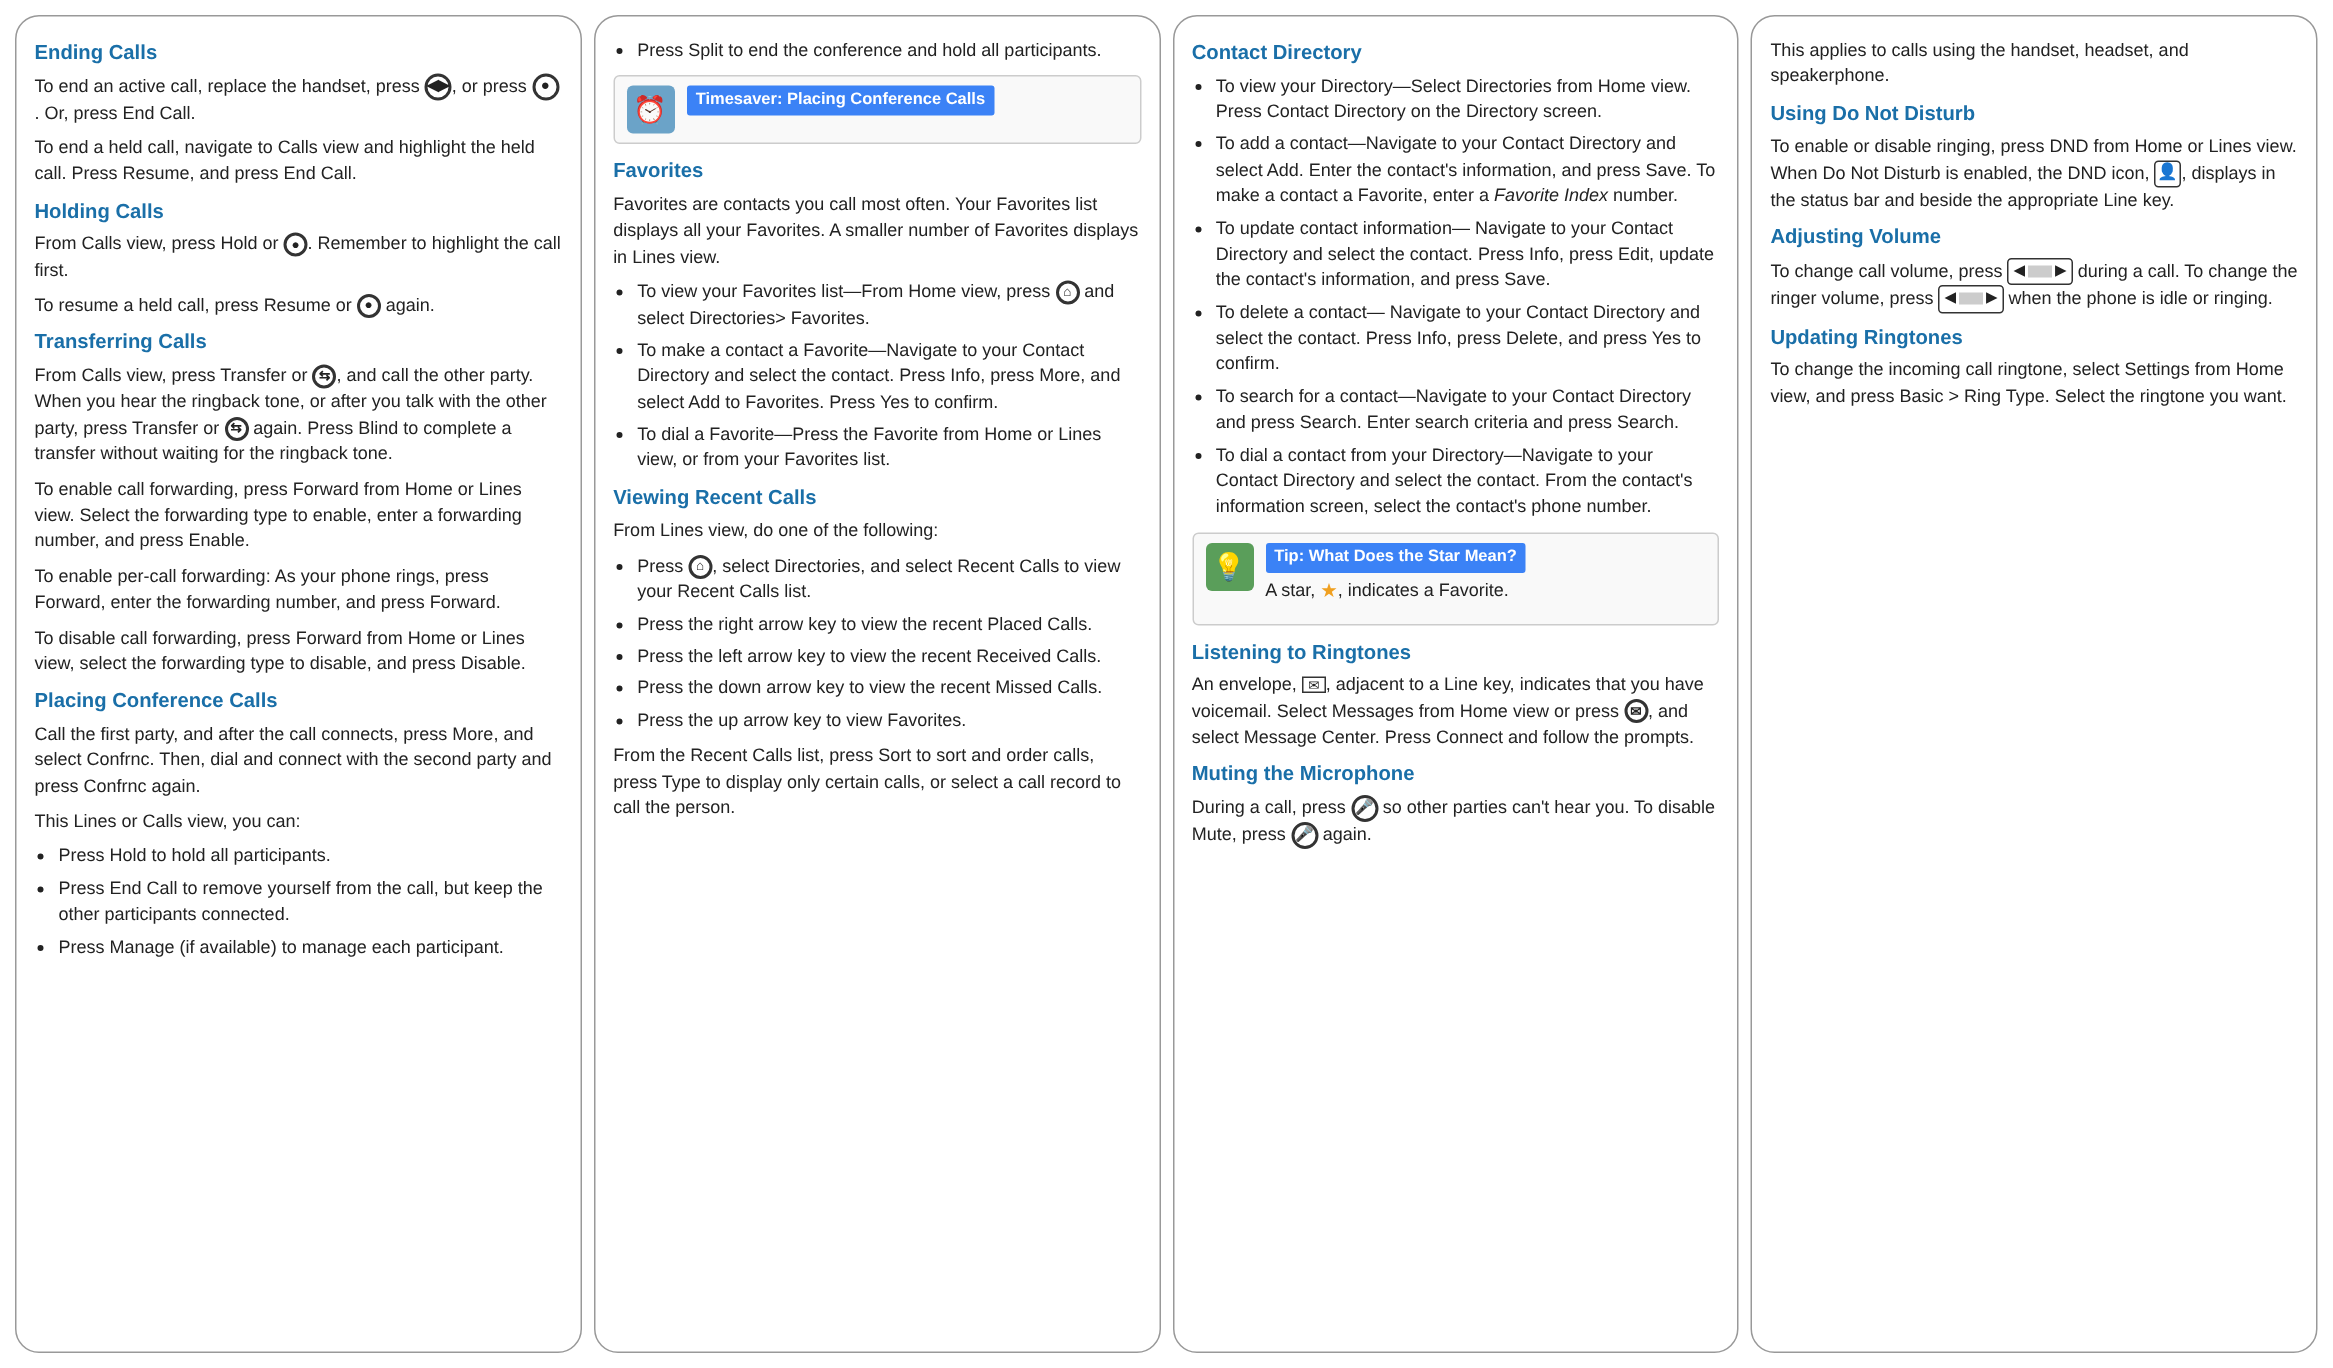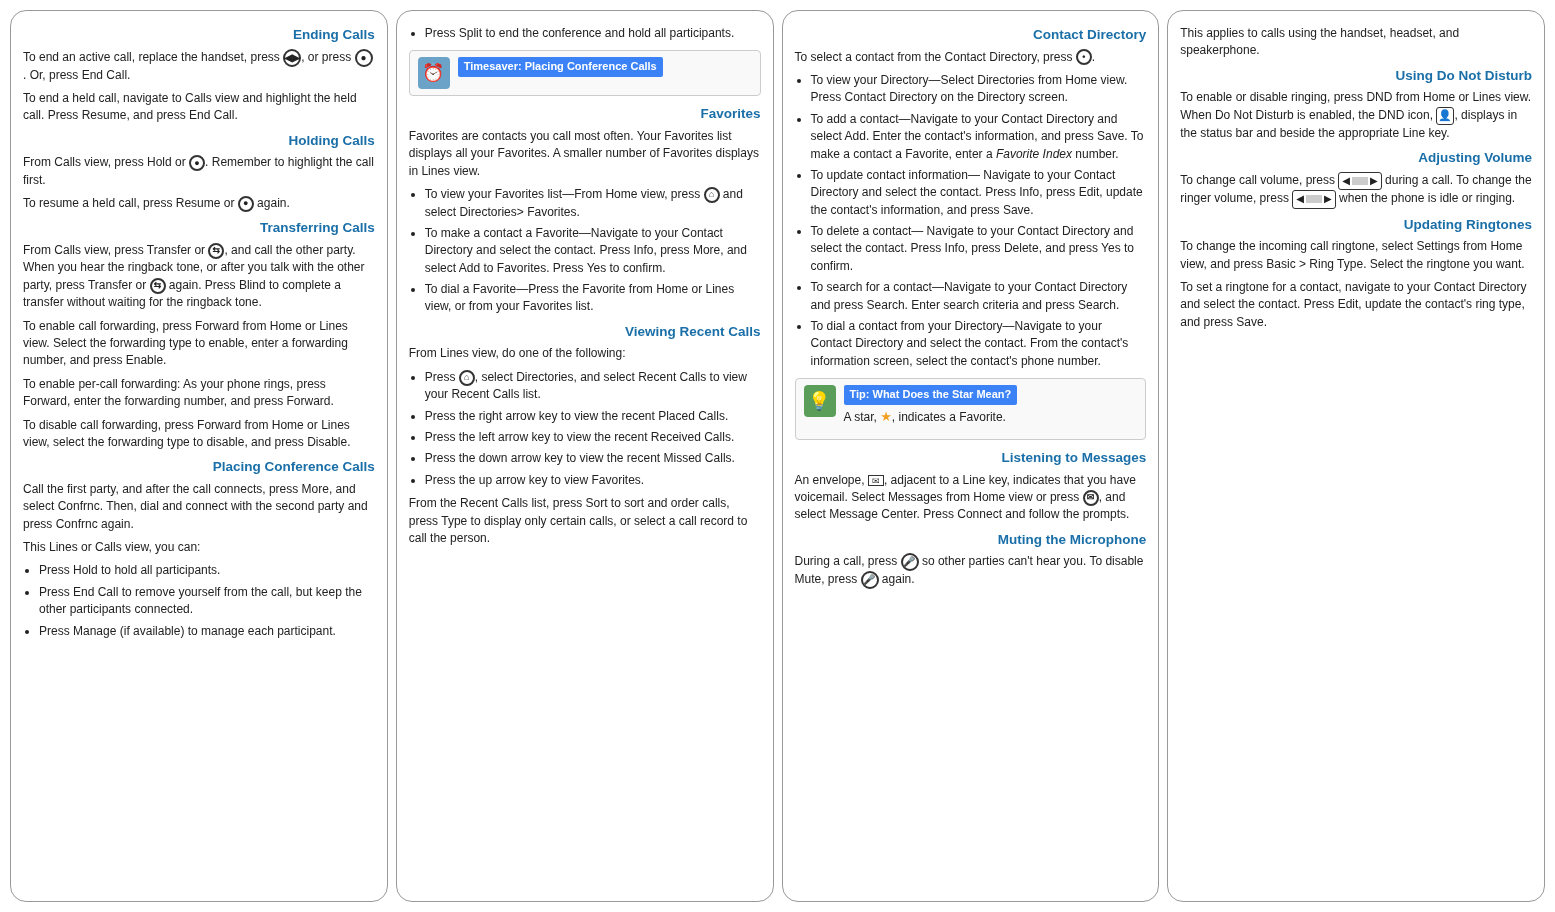--- a/index.html
+++ b/index.html
@@ -24,21 +24,20 @@
     }
     .section-title {
       color: #1a6fa8;
       font-size: 13.5px;
       font-weight: bold;
       margin-bottom: 4px;
       margin-top: 10px;
     }
     .section-title:first-child {
       margin-top: 0;
-      text-align: right;
     }
     p {
       margin-bottom: 6px;
       font-size: 12px;
     }
     ul {
       margin-left: 16px;
       margin-bottom: 6px;
     }
     li {
@@ -280,23 +279,20 @@
       From the Recent Calls list, press <b>Sort</b> to sort and order calls, press <b>Type</b> to display only certain calls, or select a call record to call the person.
     </p>
   </div>
 
 </div>
 
 <div class="panel">
 
   <div>
     <div class="section-title">Contact Directory</div>
-    <p>
-      To select a contact from the Contact Directory, press <span class="icon-circle-sm">•</span>.
-    </p>
     <ul>
       <li>
         <b>To view your Directory</b>—Select <b>Directories</b> from Home view. Press <b>Contact Directory</b> on the Directory screen.
       </li>
       <li>
         <b>To add a contact</b>—Navigate to your Contact Directory and select <b>Add</b>. Enter the contact's information, and press <b>Save</b>. To make a contact a Favorite, enter a <i>Favorite Index</i> number.
       </li>
       <li>
         <b>To update contact information</b>— Navigate to your Contact Directory and select the contact. Press <b>Info</b>, press <b>Edit</b>, update the contact's information, and press <b>Save</b>.
       </li>
@@ -314,21 +310,21 @@
 
   <div class="tip-box">
     <div class="tip-icon-green">💡</div>
     <div>
       <span class="tip-header-green">Tip: What Does the Star Mean?</span>
       <p>A star, <span class="star-icon">★</span>, indicates a Favorite.</p>
     </div>
   </div>
 
   <div>
-    <div class="section-title">Listening to Messages</div>
+    <div class="section-title">Listening to Ringtones</div>
     <p>
       An envelope, <span class="envelope-icon">✉</span>, adjacent to a Line key, indicates that you have voicemail. Select <b>Messages</b> from Home view or press <span class="icon-circle-sm">✉</span>, and select <b>Message Center</b>. Press <b>Connect</b> and follow the prompts.
     </p>
   </div>
 
   <div>
     <div class="section-title">Muting the Microphone</div>
     <p>
       During a call, press <span class="mute-icon">🎤</span> so other parties can't hear you. To disable Mute, press <span class="mute-icon">🎤</span> again.
     </p>
@@ -354,18 +350,15 @@
     <p>
       To change call volume, press <span class="volume-icon">◀<span style="width:16px;height:8px;background:#ccc;display:inline-block;vertical-align:middle;"></span>▶</span> during a call. To change the ringer volume, press <span class="volume-icon">◀<span style="width:16px;height:8px;background:#ccc;display:inline-block;vertical-align:middle;"></span>▶</span> when the phone is idle or ringing.
     </p>
   </div>
 
   <div>
     <div class="section-title">Updating Ringtones</div>
     <p>
       To change the incoming call ringtone, select <b>Settings</b> from Home view, and press <b>Basic &gt; Ring Type</b>. Select the ringtone you want.
     </p>
-    <p>
-      To set a ringtone for a contact, navigate to your Contact Directory and select the contact. Press <b>Edit</b>, update the contact's ring type, and press <b>Save</b>.
-    </p>
   </div>
 
 </div>
 
 </body></html>

